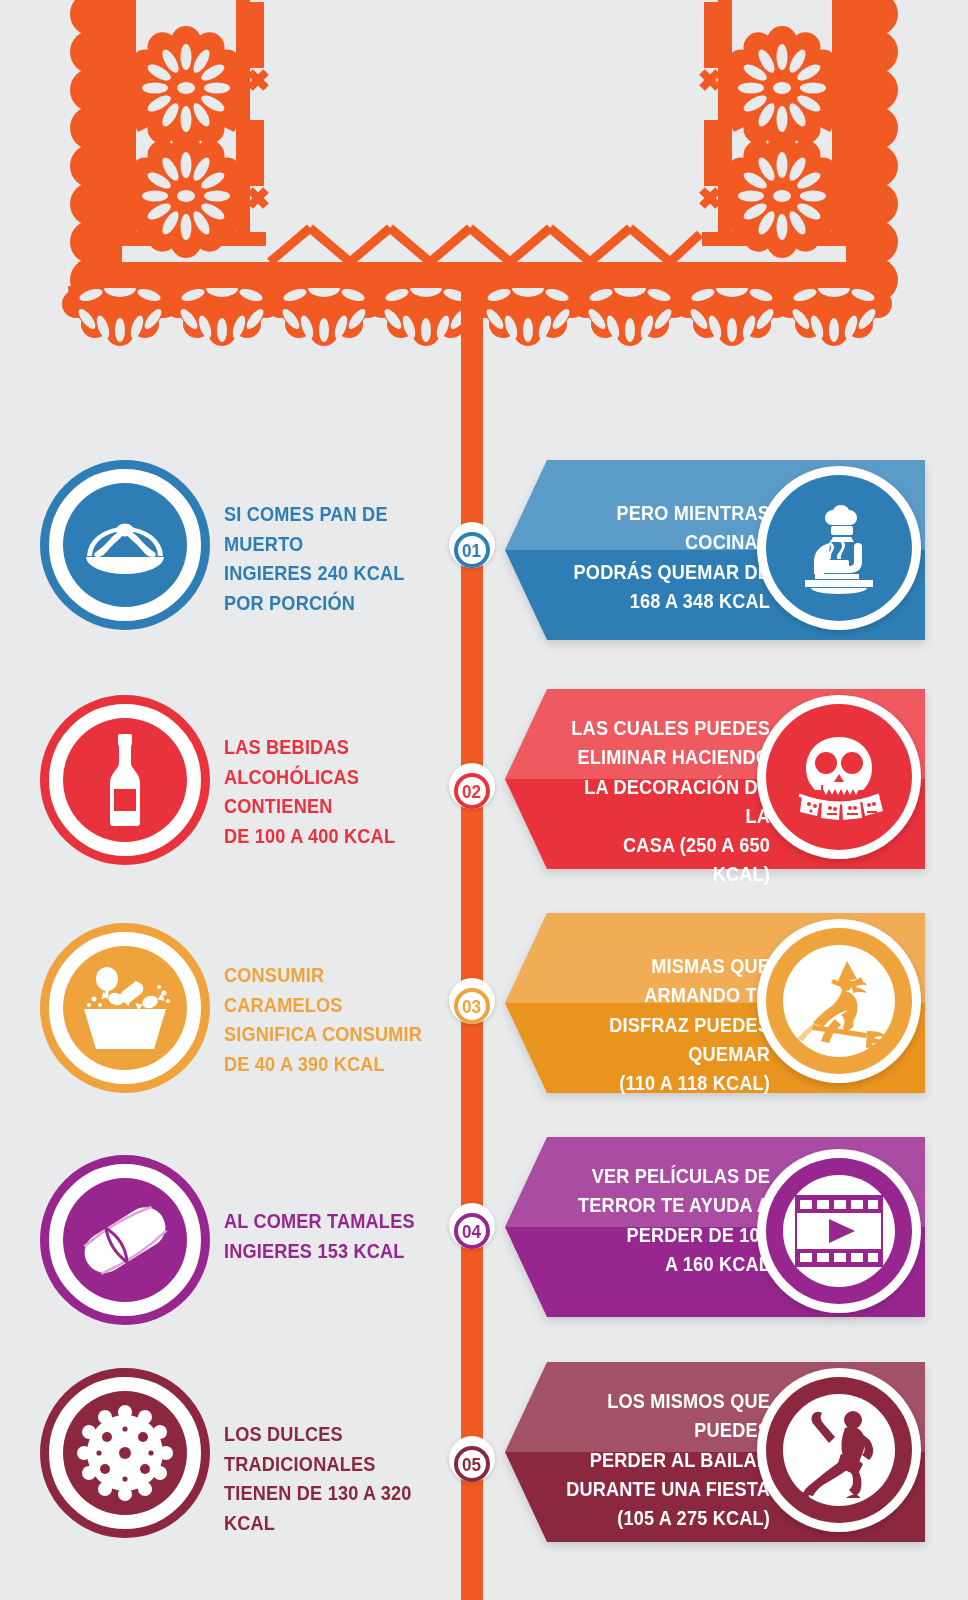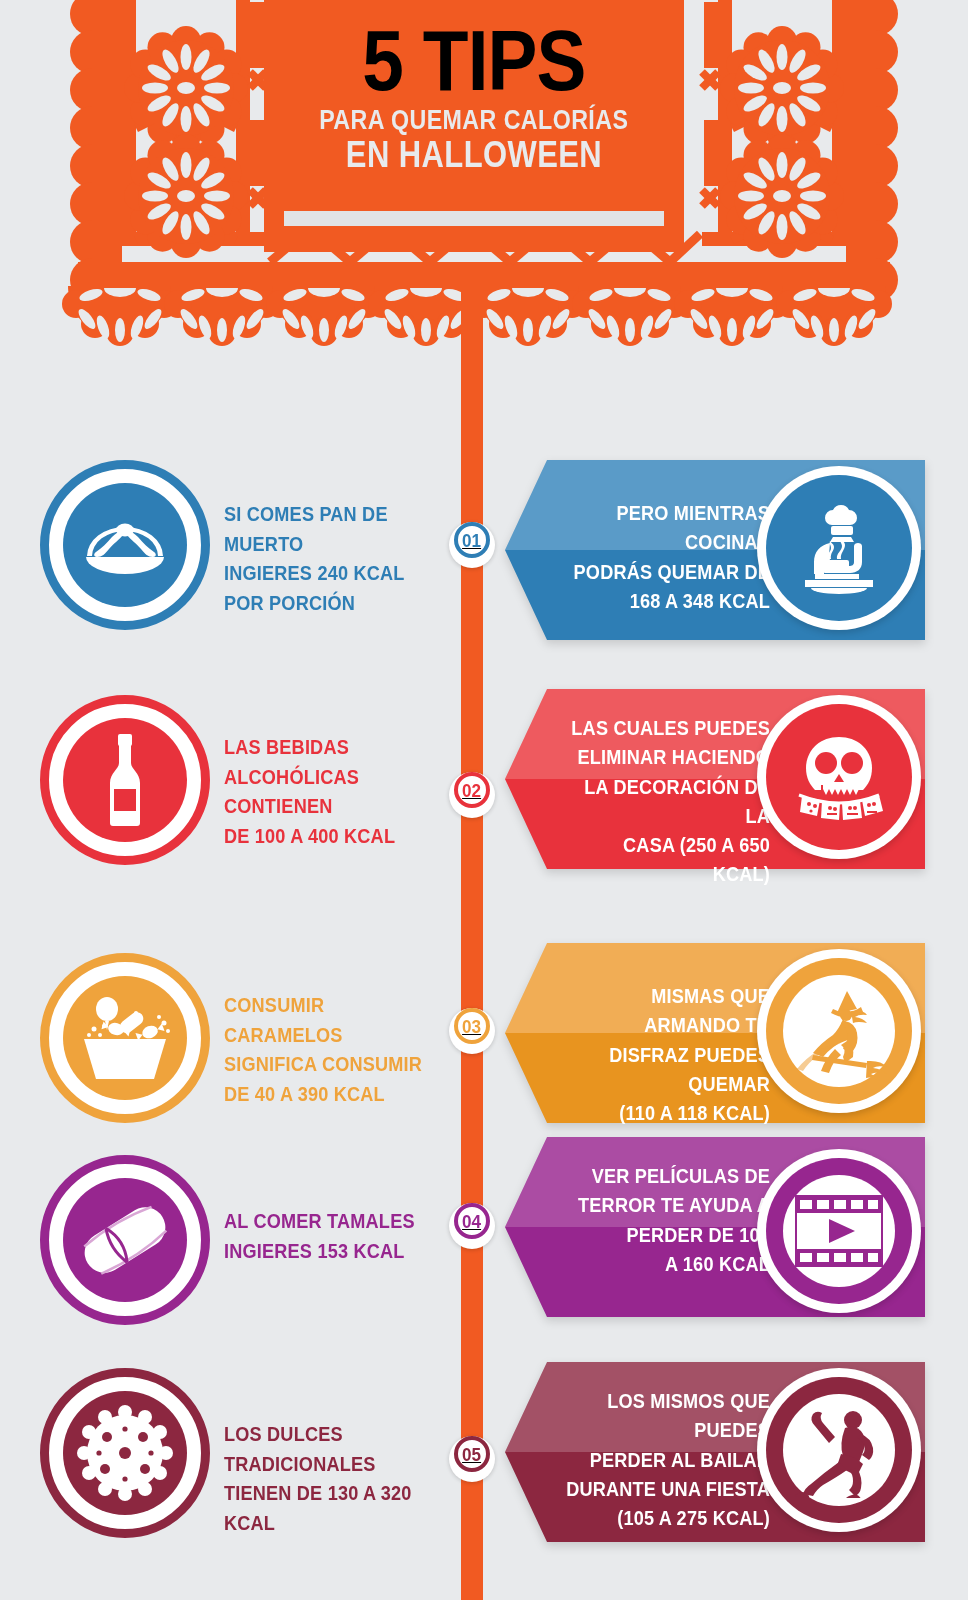--- a/index.html
+++ b/index.html
@@ -75,23 +75,22 @@
     font-family:"Liberation Sans Narrow","Liberation Sans",sans-serif;
     font-weight:bold; font-size:19.5px; line-height:1.52;
     letter-spacing:0.2px;
     transform:scaleX(0.93); transform-origin:left top;
   }
 
   
   .badge{
     position:absolute; left:449px; width:46px; height:46px;
     border-radius:50%; background:#fff;
-    display:flex; align-items:flex-start; justify-content:center;
+    display:flex; align-items:flex-end; justify-content:center;
     box-shadow:0 1px 4px rgba(0,0,0,0.18);
-    text-decoration:underline;
   }
   .badge-ring{
     width:36px; height:36px; border-radius:50%;
     border-width:4px; border-style:solid;
     display:flex; align-items:center; justify-content:center;
   }
   .badge-num{
     font-family:"Liberation Sans Narrow","Liberation Sans",sans-serif;
     font-weight:bold; font-size:19px; line-height:1;
     transform:scaleX(0.9);
@@ -317,26 +316,20 @@
             <use href="#halffan"></use>
           </g>
         <g transform="translate(834,286)">
             <use href="#halffan"></use>
           </g>
 
         <rect x="461" y="286" width="22" height="86"></rect>
       </g>
     </svg>
 
-    <div id="title-plate">
-      <div id="title-main">5 TIPS</div>
-      <div id="title-sub1">PARA QUEMAR CALORÍAS</div>
-      <div id="title-sub2">EN HALLOWEEN</div>
-      <div id="title-rule"></div>
-    </div>
   </div>
 
   <div id="spine"></div>
 
   <div class="row" style="top:460px">
     <div class="disc" style="background:#fff;border:9px solid #2e7eb5">
       <div class="disc-inner" style="background:#2e7eb5">
         <svg width="86" height="70" viewBox="0 0 86 70">
           <path d="M4 48 a39 30 0 0 1 78 0 z" fill="#fff" opacity="0"></path>
           <path d="M5 46 a38 29 0 0 1 76 0 z" fill="none"></path>
@@ -403,21 +396,21 @@
           </g>
           <rect x="17" y="57" width="22" height="22" fill="#e8323c"></rect>
         </svg>
       </div>
     </div>
     <div class="left-label" style="top:38px;color:#e8323c">
       <div>LAS BEBIDAS</div>
       <div>ALCOHÓLICAS CONTIENEN</div>
       <div>DE 100 A 400 KCAL</div>
     </div>
-    <div class="badge" style="top:77px">
+    <div class="badge" style="top:68px">
       <div class="badge-ring" style="border-color:#e8323c">
         <span class="badge-num" style="color:#e8323c">02</span>
       </div>
     </div>
     <div class="arrow-wrap" style="left:505px;top:-6px;width:420px;height:180px">
       <svg class="arrow" width="420" height="180" viewBox="0 0 420 180">
         <path d="M42 0 H420 V90 H0 Z" fill="#ee5a5f"></path>
         <path d="M0 90 H420 V180 H42 Z" fill="#e8323c"></path>
       </svg>
       <div class="arrow-text" style="right:155px;top:25px;width:225px">
@@ -464,21 +457,21 @@
               <circle cx="84" cy="82" r="2"></circle>
                 <circle cx="89" cy="81" r="2"></circle>
               <path d="M82 88 h10 v2 h-10z"></path>
             </g>
           </svg>
         </div>
       </div>
     </div>
   </div>
 
-  <div class="row" style="top:953px">
+  <div class="row" style="top:923px">
     <div class="disc" style="background:#fff;border:9px solid #efa33c">
       <div class="disc-inner" style="background:#efa33c">
         <svg width="98" height="86" viewBox="0 0 98 86">
           <g fill="#fff">
             <path d="M8 44 h82 l-12 40 h-58 z"></path>
             <ellipse cx="31" cy="14" rx="11" ry="12"></ellipse>
             <path d="M29 26 l2 9 l2 -9 z"></path>
             <g transform="rotate(-38 55 30)">
               <rect x="44" y="22" width="26" height="13" rx="6.5"></rect>
             </g>

